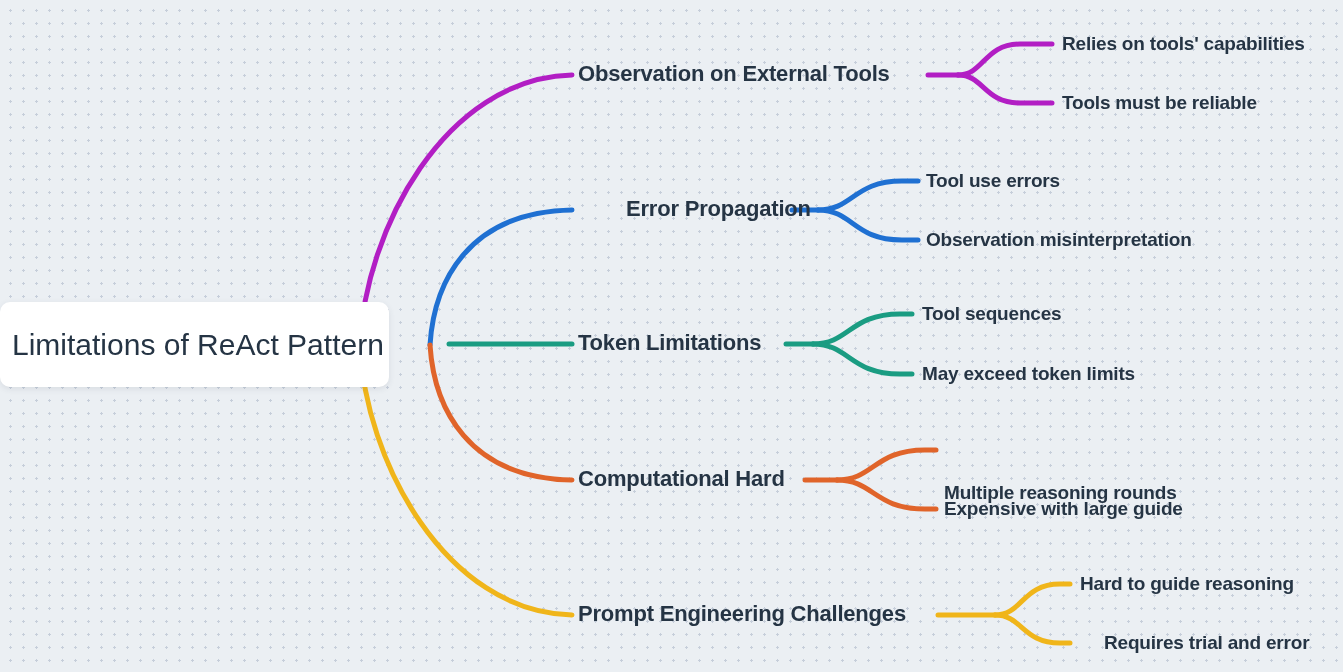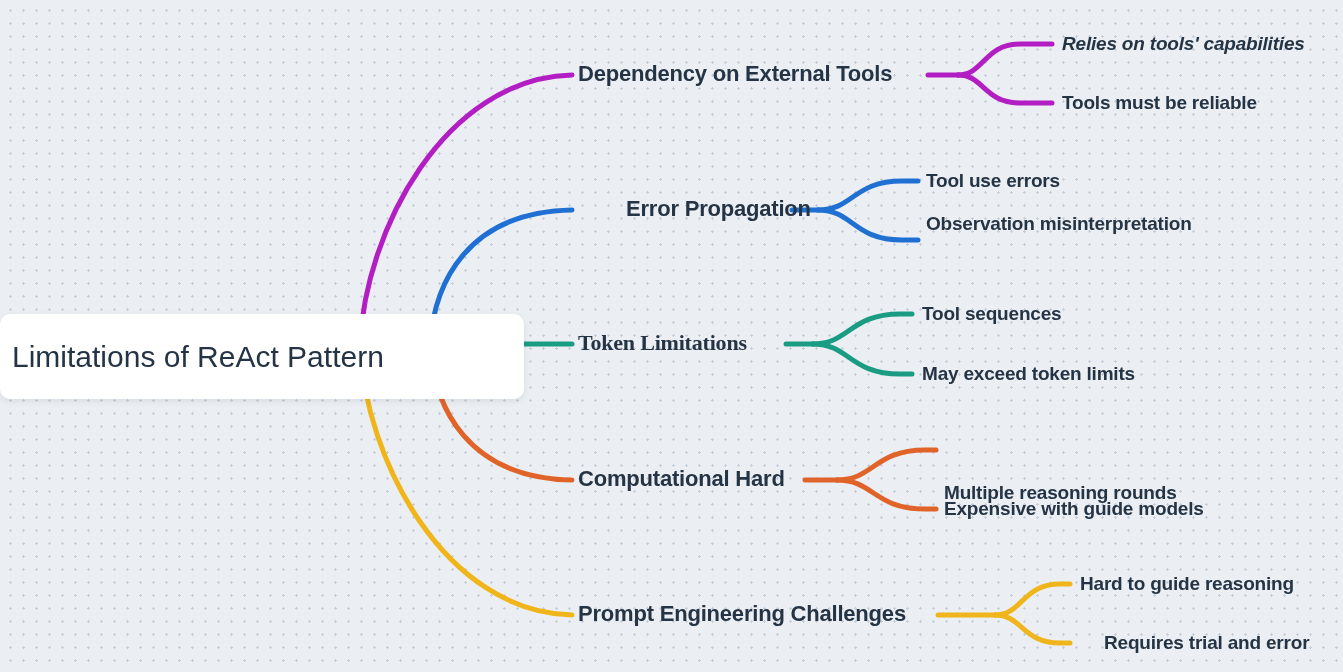--- a/index.html
+++ b/index.html
@@ -64,33 +64,33 @@
       <path d="M 813 344 C 849.54 344 849.54 374 900 374 L 912 374" stroke="#1A9C82" stroke-width="5" fill="none" stroke-linecap="round"></path>
       <path d="M 430 345 C 434 408 468 478 572 480" stroke="#E0642A" stroke-width="5" fill="none" stroke-linecap="round"></path>
       <path d="M 805 480 L 837 480" stroke="#E0642A" stroke-width="5" fill="none" stroke-linecap="round"></path>
       <path d="M 837 480 C 873.96 480 873.96 450 925 450 L 936 450" stroke="#E0642A" stroke-width="5" fill="none" stroke-linecap="round"></path>
       <path d="M 837 480 C 873.96 480 873.96 509 925 509 L 936 509" stroke="#E0642A" stroke-width="5" fill="none" stroke-linecap="round"></path>
       <path d="M 360 345 C 365 460 445 612 572 615" stroke="#F0B51A" stroke-width="5" fill="none" stroke-linecap="round"></path>
       <path d="M 938 615 L 995 615" stroke="#F0B51A" stroke-width="5" fill="none" stroke-linecap="round"></path>
       <path d="M 995 615 C 1022.3 615 1022.3 584 1060 584 L 1070 584" stroke="#F0B51A" stroke-width="5" fill="none" stroke-linecap="round"></path>
       <path d="M 995 615 C 1022.3 615 1022.3 643 1060 643 L 1070 643" stroke="#F0B51A" stroke-width="5" fill="none" stroke-linecap="round"></path>
     </svg>
-  <div id="root-node" style="left: 0px; top: 314px; width: 524px; height: 85px; background: rgb(255, 255, 255);">
+  <div id="root-node" style="left: 0px; top: 302px; width: 389px; height: 85px; background: rgb(255, 255, 255);">
     <span class="root-text">Limitations of ReAct Pattern</span>
   </div>
   <div id="nodes">
-      <div class="node-label leaf-label" style="left: 1062px; top: 44px; font-style: italic;">Relies on tools' capabilities</div>
+      <div class="node-label leaf-label" style="left: 1062px; top: 44px;">Relies on tools' capabilities</div>
       <div class="node-label leaf-label" style="left: 1062px; top: 103px;">Tools must be reliable</div>
-      <div class="node-label branch-label" style="left: 578px; top: 75px;">Dependency on External Tools</div>
+      <div class="node-label branch-label" style="left: 578px; top: 75px;">Observation on External Tools</div>
       <div class="node-label leaf-label" style="left: 926px; top: 181px;">Tool use errors</div>
-      <div class="node-label leaf-label" style="left: 926px; top: 224px;">Observation misinterpretation</div>
+      <div class="node-label leaf-label" style="left: 926px; top: 240px;">Observation misinterpretation</div>
       <div class="node-label branch-label" style="left: 578px; top: 210px; margin-left: 48px;">Error Propagation</div>
       <div class="node-label leaf-label" style="left: 922px; top: 314px;">Tool sequences</div>
       <div class="node-label leaf-label" style="left: 922px; top: 374px;">May exceed token limits</div>
-      <div class="node-label branch-label" style="left: 578px; top: 344px; font-family: Liberation Serif, serif;">Token Limitations</div>
+      <div class="node-label branch-label" style="left: 578px; top: 344px;">Token Limitations</div>
       <div class="node-label leaf-label" style="left: 944px; top: 450px; margin-top: 43px;">Multiple reasoning rounds</div>
-      <div class="node-label leaf-label" style="left: 944px; top: 509px;">Expensive with guide models</div>
+      <div class="node-label leaf-label" style="left: 944px; top: 509px;">Expensive with large guide</div>
       <div class="node-label branch-label" style="left: 578px; top: 480px;">Computational Hard</div>
       <div class="node-label leaf-label" style="left: 1080px; top: 584px;">Hard to guide reasoning</div>
       <div class="node-label leaf-label" style="left: 1104px; top: 643px;">Requires trial and error</div>
       <div class="node-label branch-label" style="left: 578px; top: 615px;">Prompt Engineering Challenges</div>
     </div>
 </div>
 
 </body></html>

